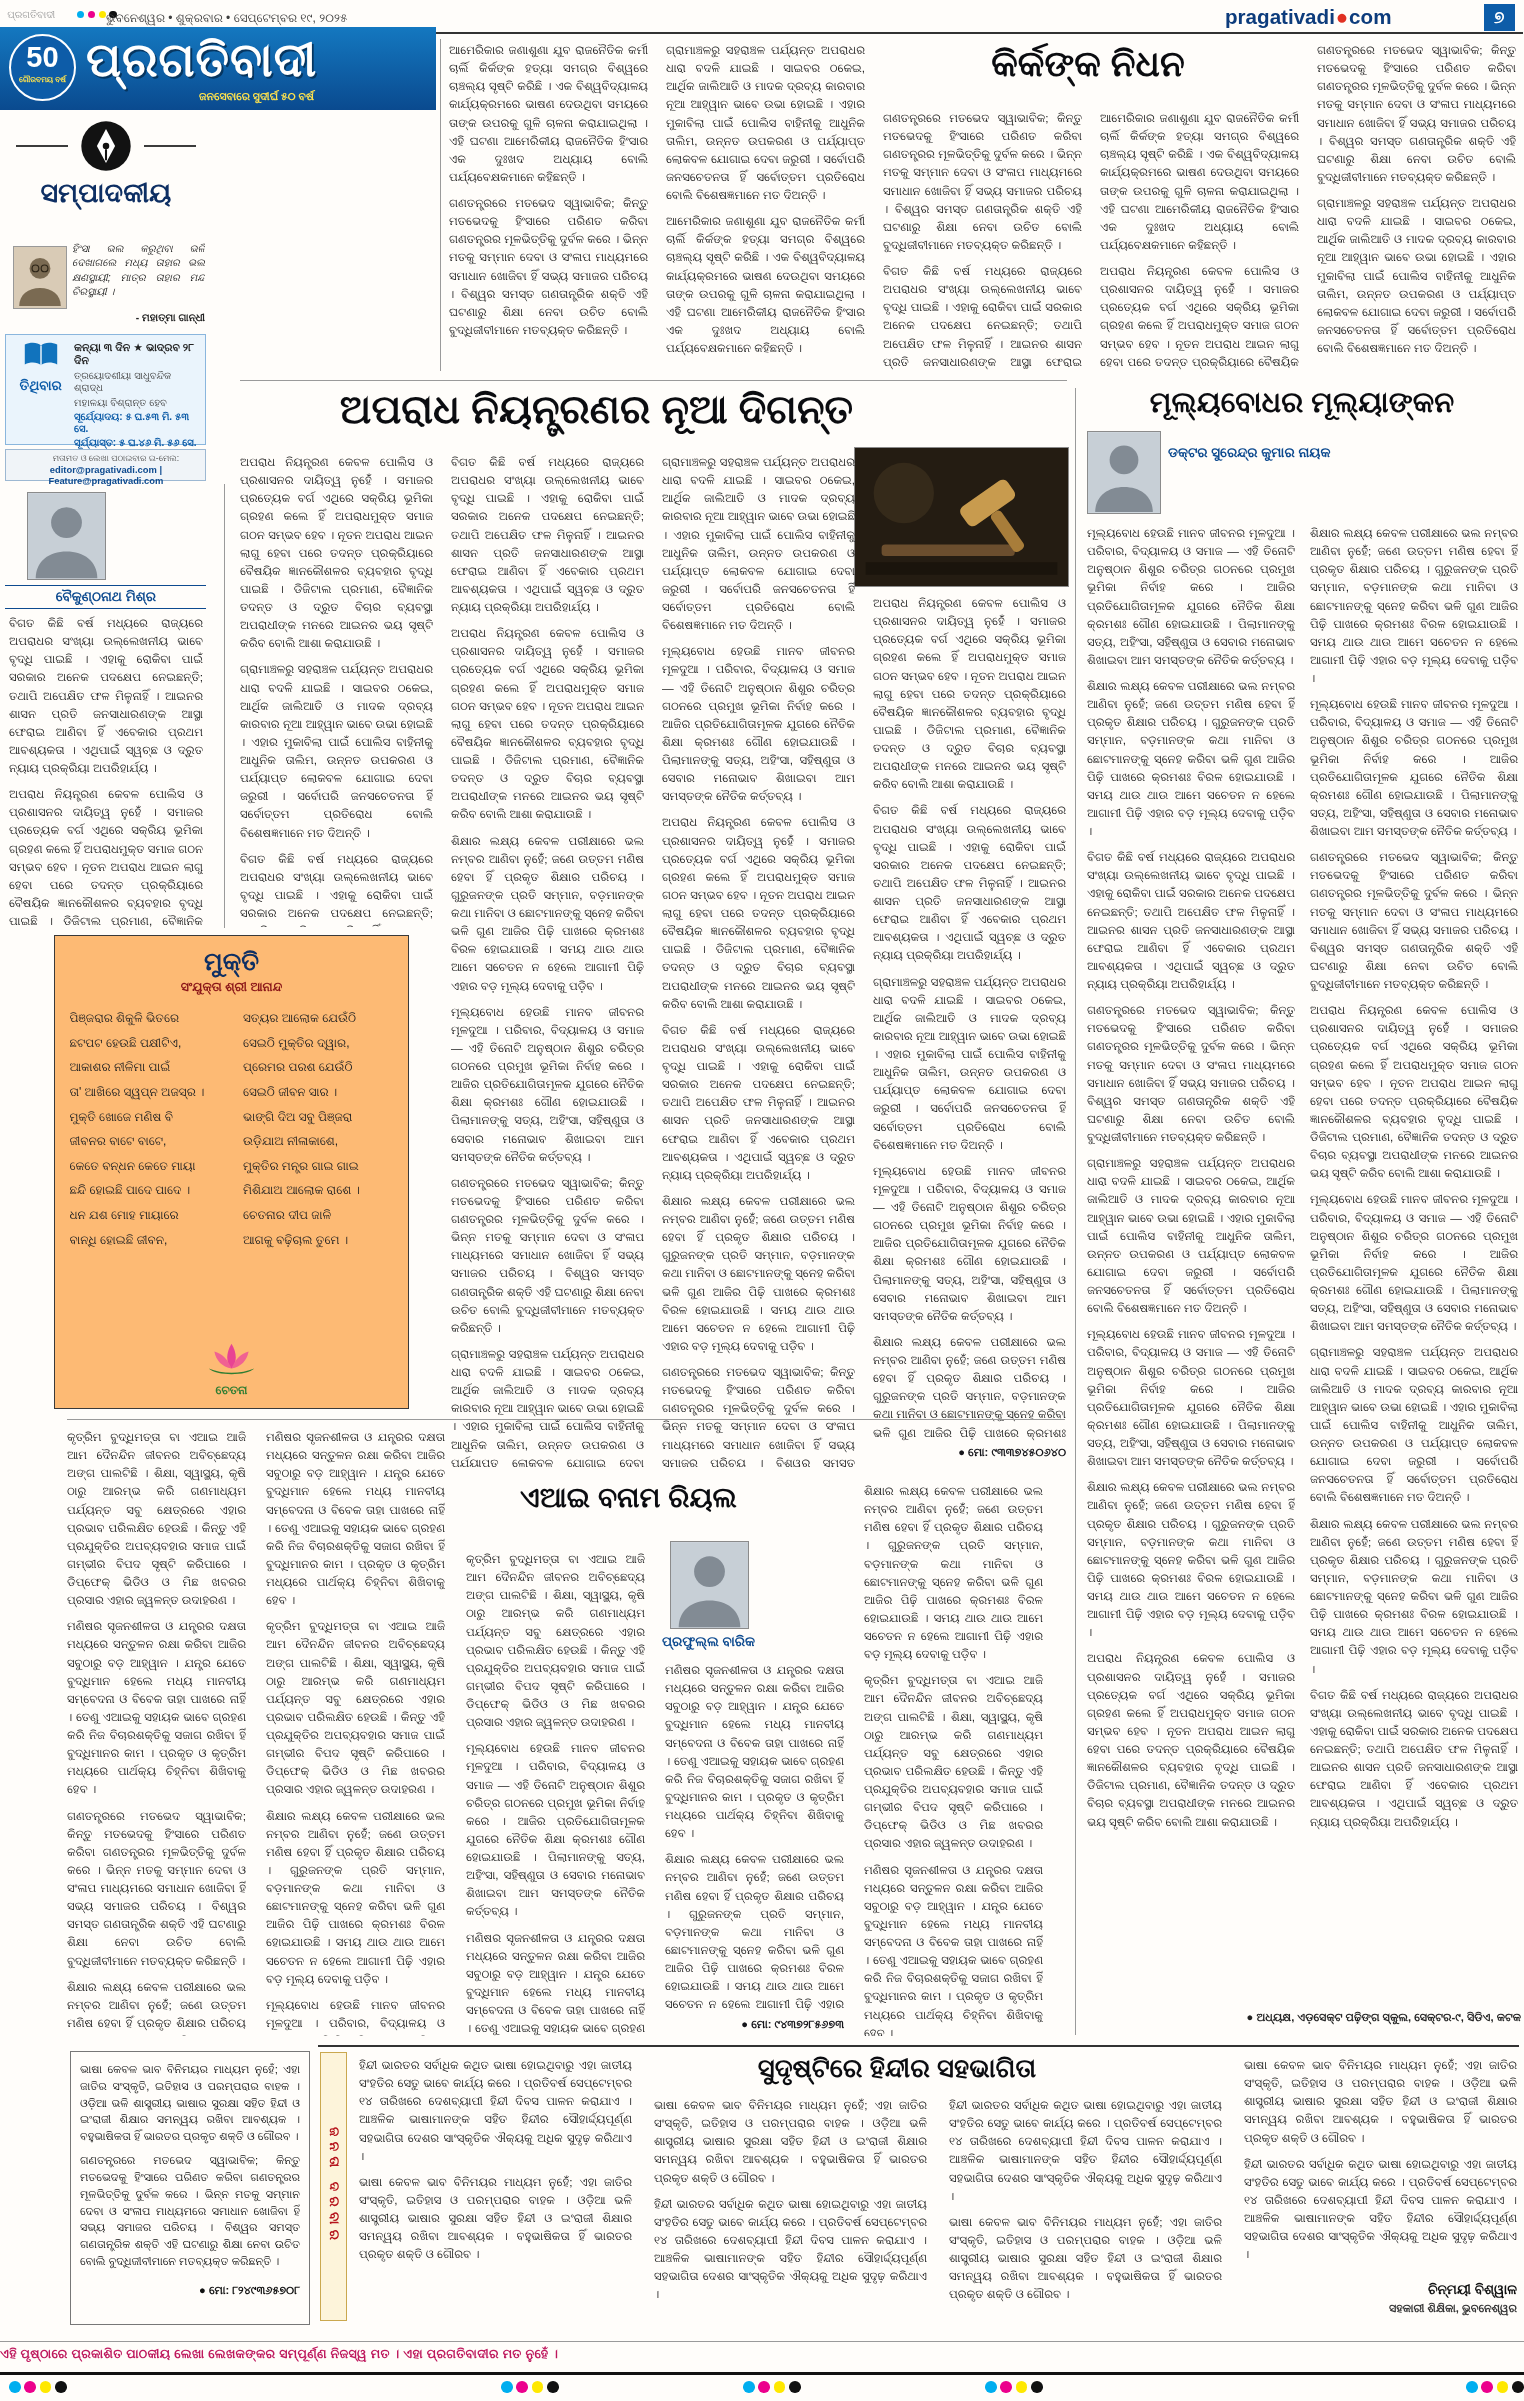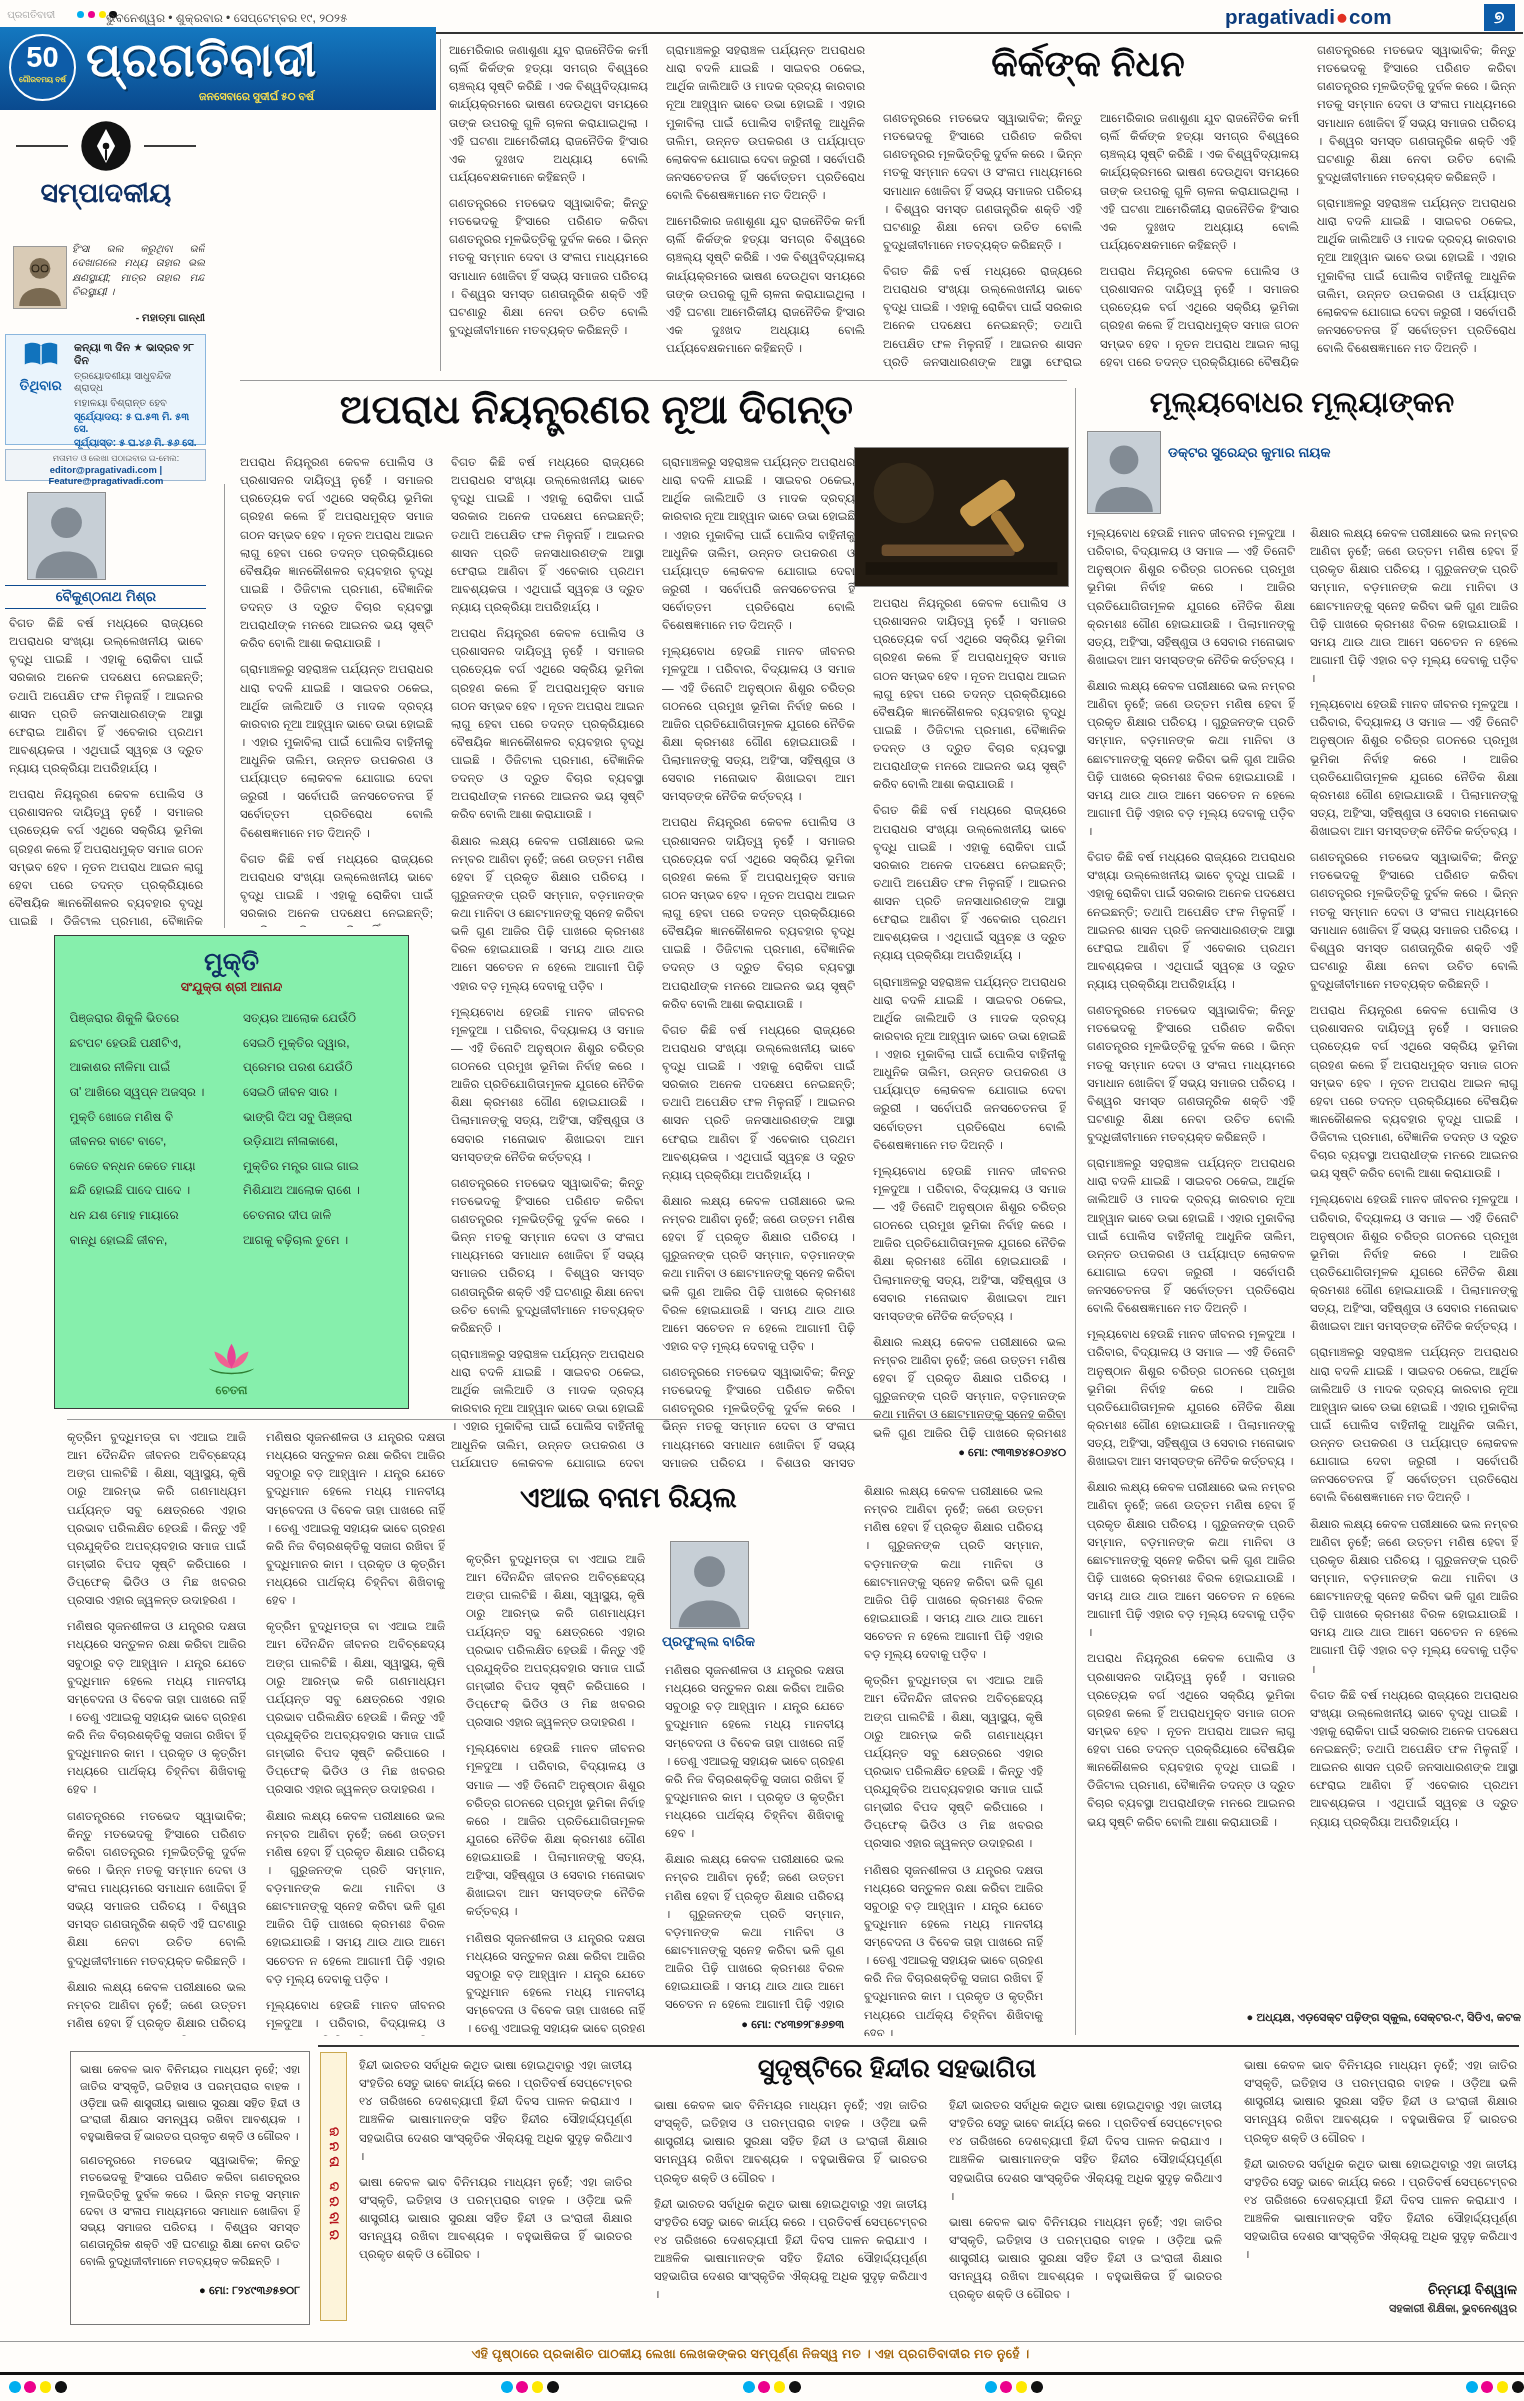--- a/index.html
+++ b/index.html
@@ -49,43 +49,43 @@
   .alm2{font-size:10px;color:#444;margin-bottom:2.7px;}
   .alm3{font-size:10px;font-weight:700;color:#0d5ca8;margin-bottom:1.8px;}
   .emailbar{position:absolute;left:5.4px;top:449px;width:201px;height:32px;background:#f0f4f8;
             border:0.9px solid #9db8d2;text-align:center;padding-top:2.7px;box-sizing:border-box;}
   .em-label{font-size:8.5px;color:#555;padding-left:20px;}
   .em-val{font-size:9.4px;font-weight:700;color:#0d4a8f;cursor:pointer;}
   .byline-bar{position:absolute;left:5.4px;top:585px;width:201px;height:21.5px;line-height:21.5px;text-align:center;
               font-size:13.5px;font-weight:700;color:#0d4a8f;border-top:1.3px solid #0d4a8f;border-bottom:1.3px solid #0d4a8f;}
   
   .mukti{position:absolute;left:54px;top:935px;width:355px;height:474px;border:1.8px solid #3a3a3a;
-         background:#86efac;box-sizing:border-box;}
+         background:#fdba74;box-sizing:border-box;}
   .mukti-title{font-size:25px;font-weight:700;color:#0e2f63;text-align:center;margin-top:10.8px;}
   .mukti-author{font-size:12.6px;font-weight:700;color:#8a1518;text-align:center;margin:3.6px 0 10.8px 0;}
   .mukti-cols{display:flex;gap:23px;padding:0 14.4px;align-items:flex-end;}
   .poem-col{flex:1;white-space:pre-line;font-size:12px;line-height:2.05;color:#222;}
   .chetana{position:absolute;bottom:10.8px;left:0;right:0;text-align:center;}
   .chetana-label{font-size:11.7px;font-weight:700;color:#2e7d32;margin-top:1.8px;}
   
   .vstrip{position:absolute;left:320px;top:2052px;width:27px;height:269px;writing-mode:vertical-rl;
           text-align:center;font-weight:700;font-size:13.5px;color:#b5121b;background:#fdf4da;
           border:0.9px solid #caa84f;letter-spacing:5.4px;box-sizing:border-box;padding:5.4px 3.6px;}
   .letterbox{position:absolute;left:70px;top:2051px;width:240px;height:274px;border:0.9px solid #777;
              box-sizing:border-box;padding:9px;}
   .letter-text{height:219px;overflow:hidden;font-size:11.2px;line-height:1.5;text-align:justify;}
   .letter-text p{margin:0 0 7.2px 0;}
   .letter-phone{font-size:11.2px;font-weight:700;text-align:right;margin-top:3.6px;}
   .credit-name{position:absolute;font-size:13.5px;font-weight:700;text-align:right;color:#111;}
   .credit-role{position:absolute;font-size:11.2px;font-weight:700;text-align:right;color:#333;}
   .values-credit{position:absolute;left:1087px;top:2011px;width:434px;font-size:11.2px;font-weight:700;
                  text-align:right;color:#222;}
   
-  .disclaimer{position:absolute;left:0;top:2347px;width:1501px;text-align:center;font-size:12.6px;
-              font-weight:600;color:#a16207;letter-spacing:0.3px;}
+  .disclaimer{position:absolute;left:0;top:2347px;width:1501px;text-align:left;font-size:12.6px;
+              font-weight:600;color:#be185d;letter-spacing:0.3px;}
   .regmarks{position:absolute;display:flex;gap:3.6px;}
   .dot{width:11.7px;height:11.7px;border-radius:50%;display:block;}
   .dot.c{background:#00aeef;} .dot.m{background:#ec008c;} .dot.y{background:#ffe800;} .dot.k{background:#111;}
   .regmarks.mini .dot{width:7.2px;height:7.2px;}
 </style>
 </head>
 <body>
 
 <svg width="0" height="0" style="position:absolute">
   <defs>

